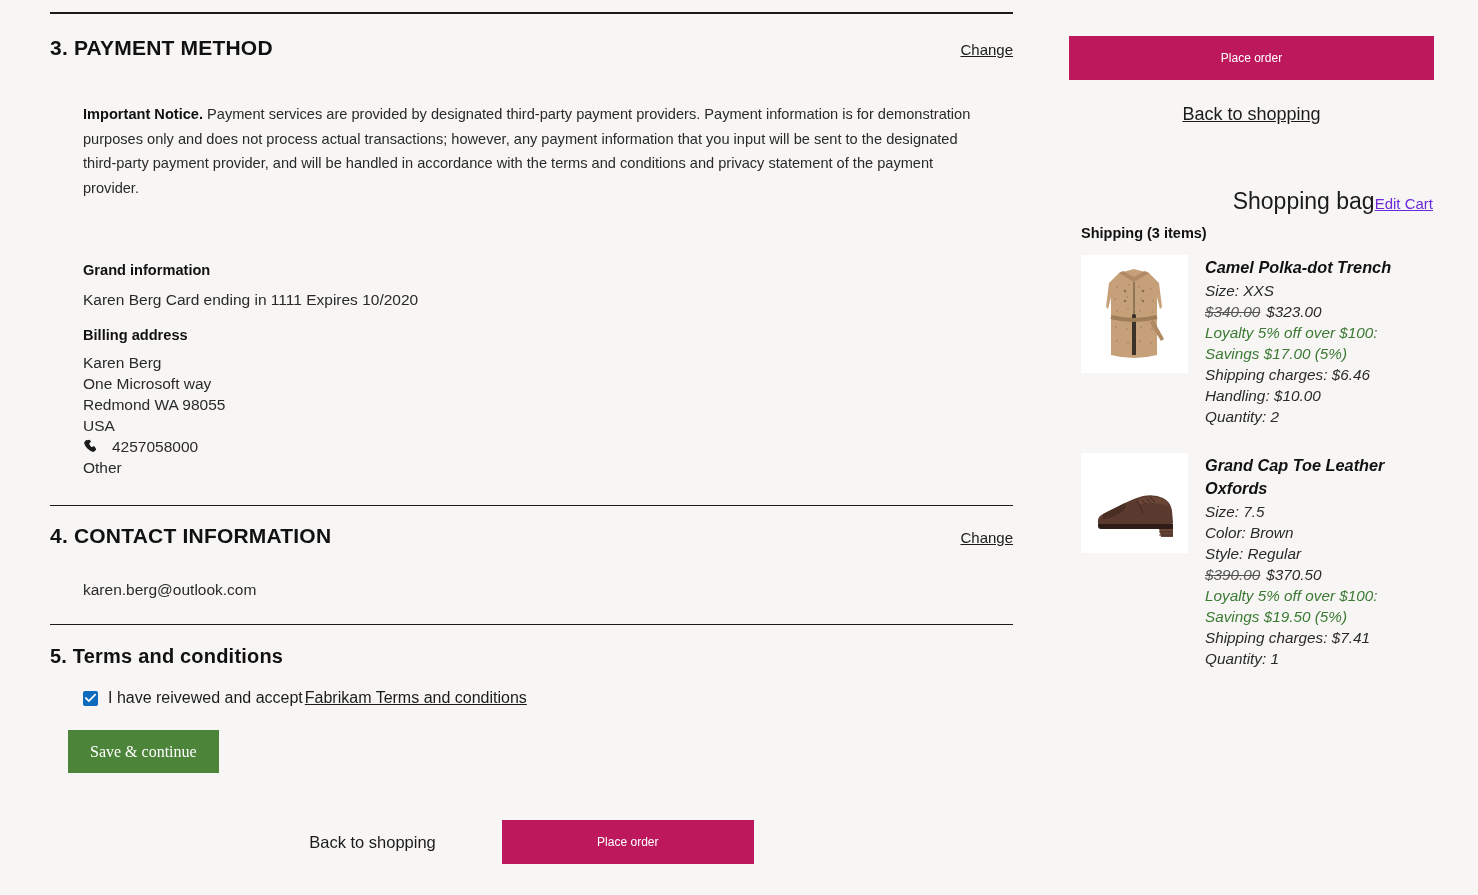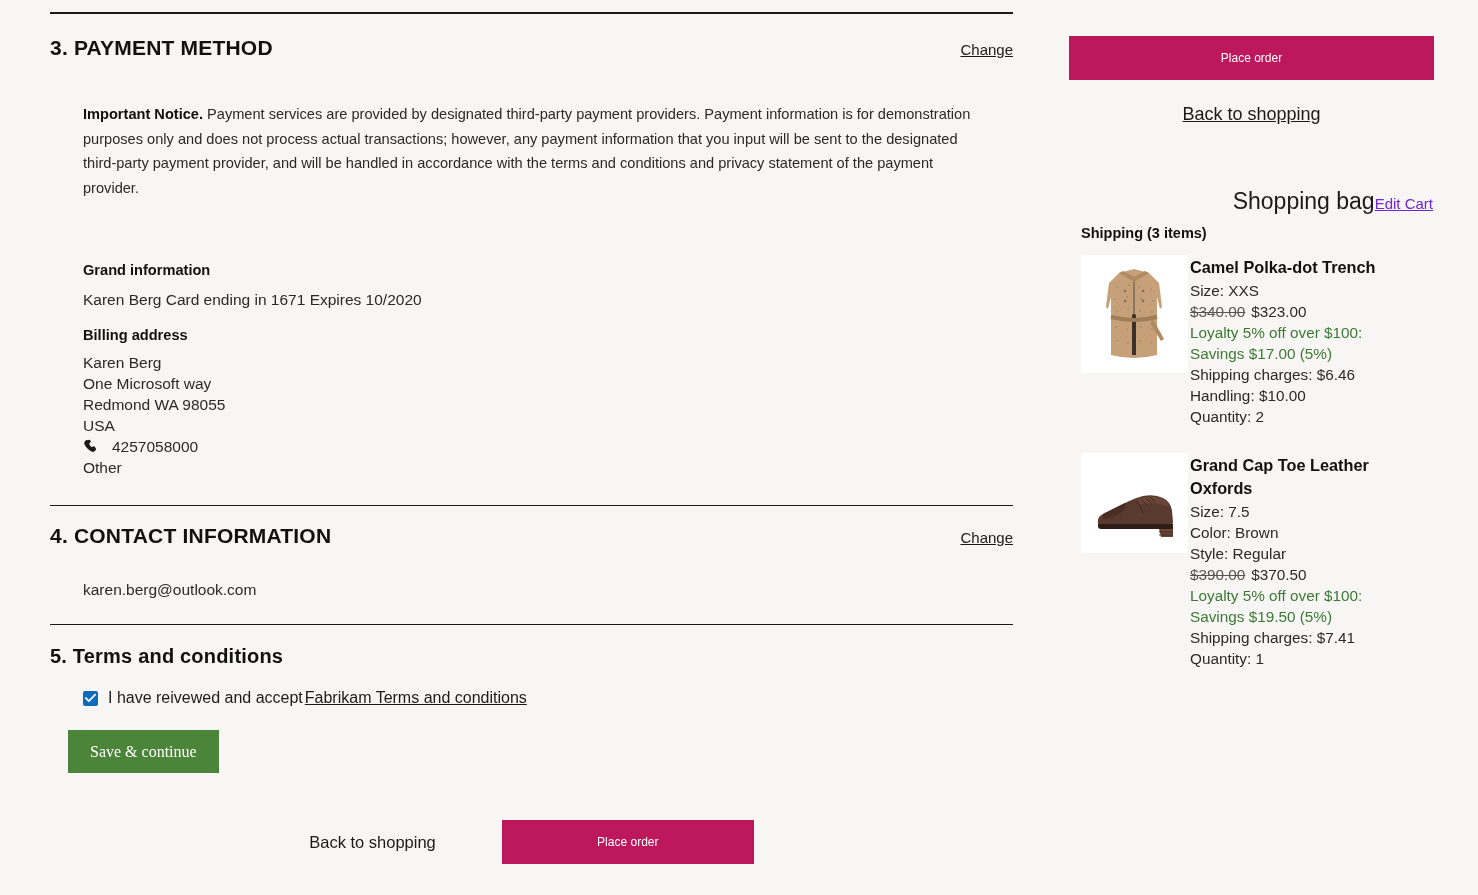--- a/index.html
+++ b/index.html
@@ -227,21 +227,22 @@
   .shipping-count {
     margin-left: 12px;
     font-size: 14.5px;
     font-weight: bold;
     color: #111;
   }
 
   .item {
     display: flex;
     margin-left: 12px;
-    gap: 2px;
+    gap: 17px;
+    font-style: italic;
   }
   .thumb {
     width: 107px;
     flex: 0 0 107px;
     background: #fff;
     position: relative;
     overflow: hidden;
   }
   .thumb svg { display: block; width: 100%; height: 100%; }
   .item-info {
@@ -282,21 +283,21 @@
     </div>
 
     <div style="height:42px"></div>
     <div class="notice">
       <b>Important Notice.</b><span> Payment services are provided by designated third-party payment providers.  Payment information is for demonstration purposes only and does not process actual transactions; however, any payment information that you input will be sent to the designated third-party payment provider, and will be handled in accordance with the terms and conditions and privacy statement of the payment provider.</span>
     </div>
 
     <div style="height:62px"></div>
     <div class="sub-label">Grand information</div>
     <div style="height:11px"></div>
-    <div class="info-line">Karen Berg   Card ending in 1671   Expires 10/2020</div>
+    <div class="info-line">Karen Berg   Card ending in 1111   Expires 10/2020</div>
 
     <div style="height:17px"></div>
     <div class="sub-label">Billing address</div>
     <div style="height:9px"></div>
     <div class="addr-line">Karen Berg</div>
     <div class="addr-line">One Microsoft way</div>
     <div class="addr-line">Redmond WA   98055</div>
     <div class="addr-line">USA</div>
     <div class="phone-row">
       <span class="phone-icon">

